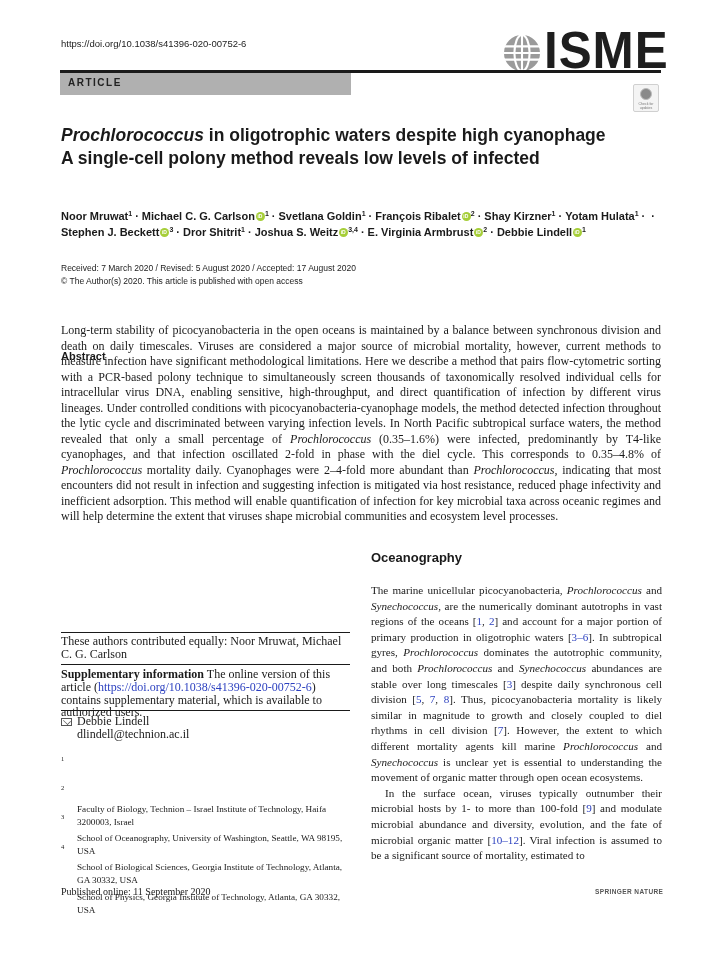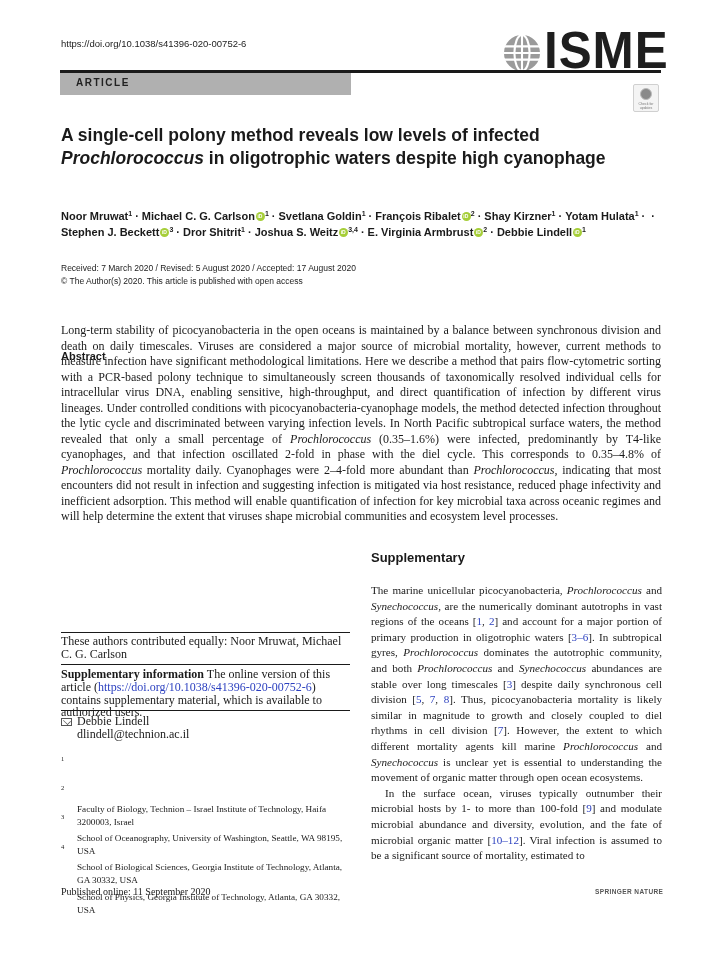--- a/index.html
+++ b/index.html
@@ -5,21 +5,21 @@
   * { margin: 0; padding: 0; box-sizing: border-box; }
   body { width: 720px; height: 959px; background: #ffffff; position: relative; overflow: hidden; color: #1a1a1a; }
   .abs { position: absolute; }
 
   .journal { left: 61px; top: 36px; font-size: 9.5px; line-height: 15px; font-family: "Liberation Sans", sans-serif; color: #222; }
   .logo { left: 503px; top: 28px; height: 44px; display: flex; align-items: flex-end; }
   .globe { width: 38px; height: 38px; }
   .isme-text { font-family: "Liberation Sans", sans-serif; font-weight: bold; font-size: 52px; line-height: 44px; color: #1e1e1e; letter-spacing: 1px; margin-left: 3px; transform: scaleX(0.95); transform-origin: left; }
   .rule-top { left: 60px; top: 70px; width: 601px; height: 3px; background: #1a1a1a; }
   .article-bar { left: 60px; top: 73px; width: 291px; height: 22px; background: #b0b0b0; }
-  .article-label { left: 76px; top: 77px; font-family: "Liberation Sans", sans-serif; font-weight: bold; font-size: 10px; letter-spacing: 1.5px; color: #222; }
+  .article-label { left: 68px; top: 77px; font-family: "Liberation Sans", sans-serif; font-weight: bold; font-size: 10px; letter-spacing: 1.5px; color: #222; }
   .check-updates { left: 633px; top: 84px; width: 26px; height: 28px; border: 1px solid #d0d0d0; background: #f4f4f4; border-radius: 2px; display:flex; flex-direction:column; align-items:center; padding-top:3px; }
   .check-updates .circ { width: 12px; height: 12px; border-radius: 50%; background: #8a8a8a; border: 1.5px solid #bbb; }
   .check-updates .txt { font-size: 3.5px; line-height: 4px; color: #777; margin-top: 2px; text-align: center; font-family: "Liberation Sans", sans-serif; }
 
   .title { left: 61px; top: 124px; width: 600px; font-family: "Liberation Sans", sans-serif; font-weight: bold; font-size: 17.5px; line-height: 22.5px; color: #1a1a1a; }
   .title em { font-style: italic; }
 
   .authors { left: 61px; top: 209px; width: 620px; font-family: "Liberation Sans", sans-serif; font-weight: bold; font-size: 11px; line-height: 15.5px; color: #1a1a1a; }
   .orcid { display: inline-block; width: 9px; height: 9px; border-radius: 50%; background: #a6ce39; vertical-align: -1px; margin-left: 1px; position: relative; }
   .orcid::after { content: "iD"; position: absolute; left: 1.5px; top: 1px; font-size: 5px; color: #fff; font-weight: bold; line-height: 7px; }
@@ -76,35 +76,35 @@
 <div class="abs rule-top"></div>
 <div class="abs article-bar"></div>
 <div class="abs article-label">ARTICLE</div>
 
 <div class="abs check-updates">
   <div class="circ"></div>
   <div class="txt">Check for updates</div>
 </div>
 
 <div class="abs title">
+  <div><em>Prochlorococcus</em><span> in oligotrophic waters despite high cyanophage</span></div>
   <div>A single-cell polony method reveals low levels of infected</div>
-  <div><em>Prochlorococcus</em><span> in oligotrophic waters despite high cyanophage</span></div>
 </div>
 
 <div class="abs authors" id="authors"><span>Noor Mruwat</span><sup>1</sup><span class="sep">·</span><span>Michael C. G. Carlson</span><span class="orcid"></span><sup>1</sup><span class="sep">·</span><span>Svetlana Goldin</span><sup>1</sup><span class="sep">·</span><span>François Ribalet</span><span class="orcid"></span><sup>2</sup><span class="sep">·</span><span>Shay Kirzner</span><sup>1</sup><span class="sep">·</span><span>Yotam Hulata</span><sup>1</sup><span class="sep">·</span><span class="sep">·</span><br><span>Stephen J. Beckett</span><span class="orcid"></span><sup>3</sup><span class="sep">·</span><span>Dror Shitrit</span><sup>1</sup><span class="sep">·</span><span>Joshua S. Weitz</span><span class="orcid"></span><sup>3,4</sup><span class="sep">·</span><span>E. Virginia Armbrust</span><span class="orcid"></span><sup>2</sup><span class="sep">·</span><span>Debbie Lindell</span><span class="orcid"></span><sup>1</sup></div>
 
 <div class="abs dates">
   <div>Received: 7 March 2020 / Revised: 5 August 2020 / Accepted: 17 August 2020</div>
   <div>© The Author(s) 2020. This article is published with open access</div>
 </div>
 
 <div class="abs abstract-h">Abstract</div>
 <div class="abs abstract"><span>Long-term stability of picocyanobacteria in the open oceans is maintained by a balance between synchronous division and death on daily timescales. Viruses are considered a major source of microbial mortality, however, current methods to measure infection have significant methodological limitations. Here we describe a method that pairs flow-cytometric sorting with a PCR-based polony technique to simultaneously screen thousands of taxonomically resolved individual cells for intracellular virus DNA, enabling sensitive, high-throughput, and direct quantification of infection by different virus lineages. Under controlled conditions with picocyanobacteria-cyanophage models, the method detected infection throughout the lytic cycle and discriminated between varying infection levels. In North Pacific subtropical surface waters, the method revealed that only a small percentage of </span><em>Prochlorococcus</em><span> (0.35–1.6%) were infected, predominantly by T4-like cyanophages, and that infection oscillated 2-fold in phase with the diel cycle. This corresponds to 0.35–4.8% of </span><em>Prochlorococcus</em><span> mortality daily. Cyanophages were 2–4-fold more abundant than </span><em>Prochlorococcus</em><span>, indicating that most encounters did not result in infection and suggesting infection is mitigated via host resistance, reduced phage infectivity and inefficient adsorption. This method will enable quantification of infection for key microbial taxa across oceanic regimes and will help determine the extent that viruses shape microbial communities and ecosystem level processes.</span></div>
 
-<div class="abs intro-h">Supplementary</div>
+<div class="abs intro-h">Oceanography</div>
 <div class="abs intro">
   <p id="intro-p1"><span>The marine unicellular picocyanobacteria, </span><em>Prochlorococcus</em><span> and </span><em>Synechococcus</em><span>, are the numerically dominant autotrophs in vast regions of the oceans [</span><span class="ref">1</span><span>, </span><span class="ref">2</span><span>] and account for a major portion of primary production in oligotrophic waters [</span><span class="ref">3–6</span><span>]. In subtropical gyres, </span><em>Prochlorococcus</em><span> dominates the autotrophic community, and both </span><em>Prochlorococcus</em><span> and </span><em>Synechococcus</em><span> abundances are stable over long timescales [</span><span class="ref">3</span><span>] despite daily synchronous cell division [</span><span class="ref">5</span><span>, </span><span class="ref">7</span><span>, </span><span class="ref">8</span><span>]. Thus, picocyanobacteria mortality is likely similar in magnitude to growth and closely coupled to diel rhythms in cell division [</span><span class="ref">7</span><span>]. However, the extent to which different mortality agents kill marine </span><em>Prochlorococcus</em><span> and </span><em>Synechococcus</em><span> is unclear yet is essential to understanding the movement of organic matter through open ocean ecosystems.</span></p>
   <p id="intro-p2"><span>In the surface ocean, viruses typically outnumber their microbial hosts by 1- to more than 100-fold [</span><span class="ref">9</span><span>] and modulate microbial abundance and diversity, evolution, and the fate of microbial organic matter [</span><span class="ref">10–12</span><span>]. Viral infection is assumed to be a significant source of mortality, estimated to</span></p>
 </div>
 
 <div class="abs fn-rule" style="top:632px;"></div>
 <div class="abs fn" style="top:635px;">These authors contributed equally: Noor Mruwat, Michael C. G. Carlson</div>
 <div class="abs fn-rule" style="top:664px;"></div>
 <div class="abs fn" style="top:668px;"><b>Supplementary information</b><span> The online version of this article (</span><span class="link">https://doi.org/10.1038/s41396-020-00752-6</span><span>) contains supplementary material, which is available to authorized users.</span></div>
 <div class="abs fn-rule" style="top:710px;"></div>

